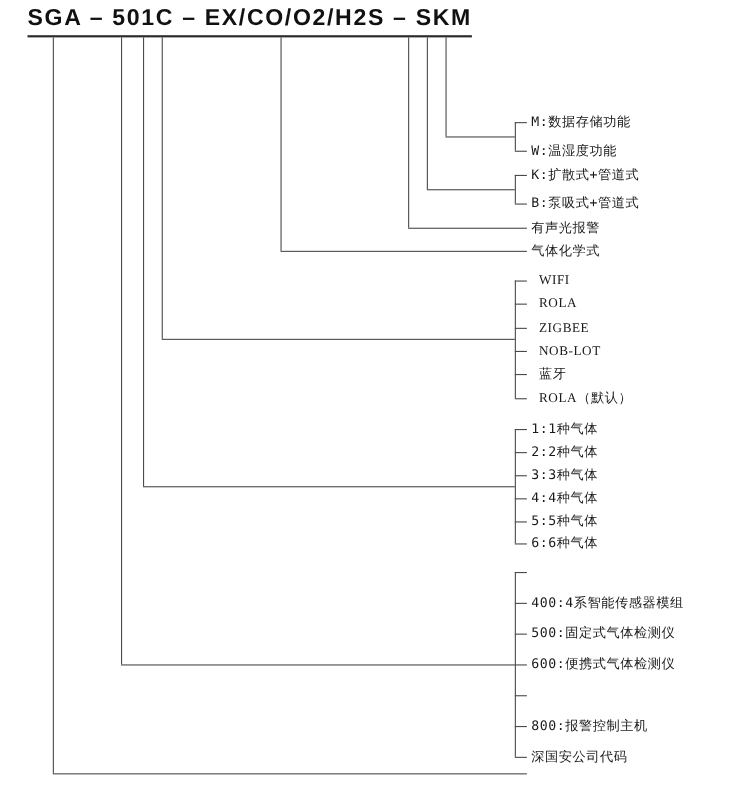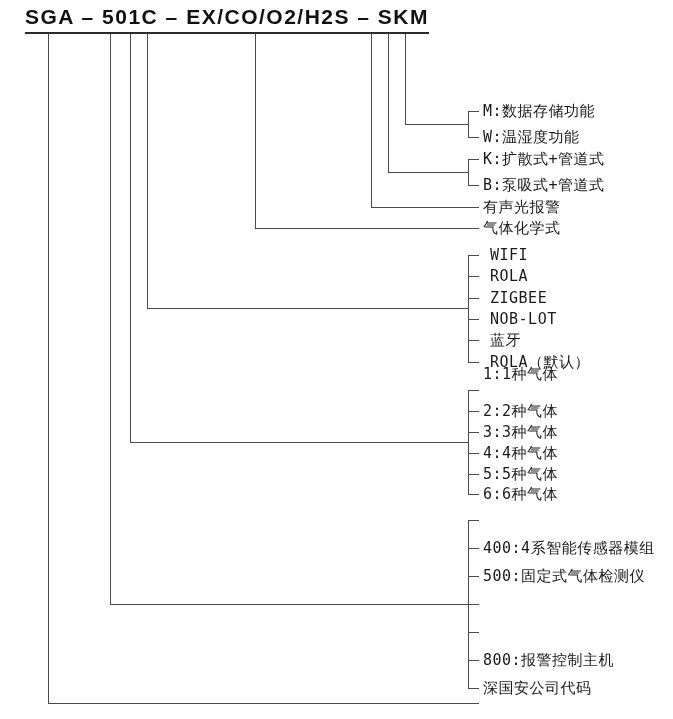--- a/index.html
+++ b/index.html
@@ -12,23 +12,23 @@
   .title {
     position:absolute; left:25px; top:5px;
     font-family:"Liberation Sans","DejaVu Sans",sans-serif;
     font-weight:bold; font-size:21px; letter-spacing:1.5px; color:#111;
     padding-bottom:3px; border-bottom:2px solid #2b2b2b; white-space:nowrap;
   }
   .vl { position:absolute; width:1px; background:#4a4a4a; }
   .hl { position:absolute; height:1px; background:#4a4a4a; }
   .lbl {
     position:absolute; left:483px; transform:translateY(-50%);
-    font-size:15px; color:#1a1a1a; white-space:nowrap; letter-spacing:.5px;
+    font-size:12px; color:#1a1a1a; white-space:nowrap; letter-spacing:.5px;
   }
-  .lbl.indent { left:490px; }
+  .lbl.indent { left:490px;font-family:Liberation Serif, serif; }
 </style>
 </head>
 <body>
 
 <div class="canvas">
 
   <div class="title">SGA – 501C – EX/CO/O2/H2S – SKM</div>
 
   <div class="vl" style="left:48px;top:34px;height:669px"></div>
   <div class="vl" style="left:110px;top:34px;height:570px"></div>
@@ -87,26 +87,27 @@
   <div class="lbl" style="top:207px">有声光报警</div>
   <div class="lbl" style="top:228px">气体化学式</div>
 
   <div class="lbl indent" style="top:255px">WIFI</div>
   <div class="lbl indent" style="top:276px">ROLA</div>
   <div class="lbl indent" style="top:298px">ZIGBEE</div>
   <div class="lbl indent" style="top:319px">NOB-LOT</div>
   <div class="lbl indent" style="top:340px">蓝牙</div>
   <div class="lbl indent" style="top:362px">ROLA（默认）</div>
 
-  <div class="lbl" style="top:374px">1:1种气体</div>
+  <div class="lbl" style="top:390px">1:1种气体</div>
   <div class="lbl" style="top:411px">2:2种气体</div>
   <div class="lbl" style="top:432px">3:3种气体</div>
   <div class="lbl" style="top:453px">4:4种气体</div>
   <div class="lbl" style="top:474px">5:5种气体</div>
   <div class="lbl" style="top:494px">6:6种气体</div>
 
   <div class="lbl" style="top:548px">400:4系智能传感器模组</div>
   <div class="lbl" style="top:576px">500:固定式气体检测仪</div>
+  <div class="lbl" style="top:604px">600:便携式气体检测仪</div>
   <div class="lbl" style="top:660px">800:报警控制主机</div>
 
   <div class="lbl" style="top:688px">深国安公司代码</div>
 
 </div>
 
 </body></html>

